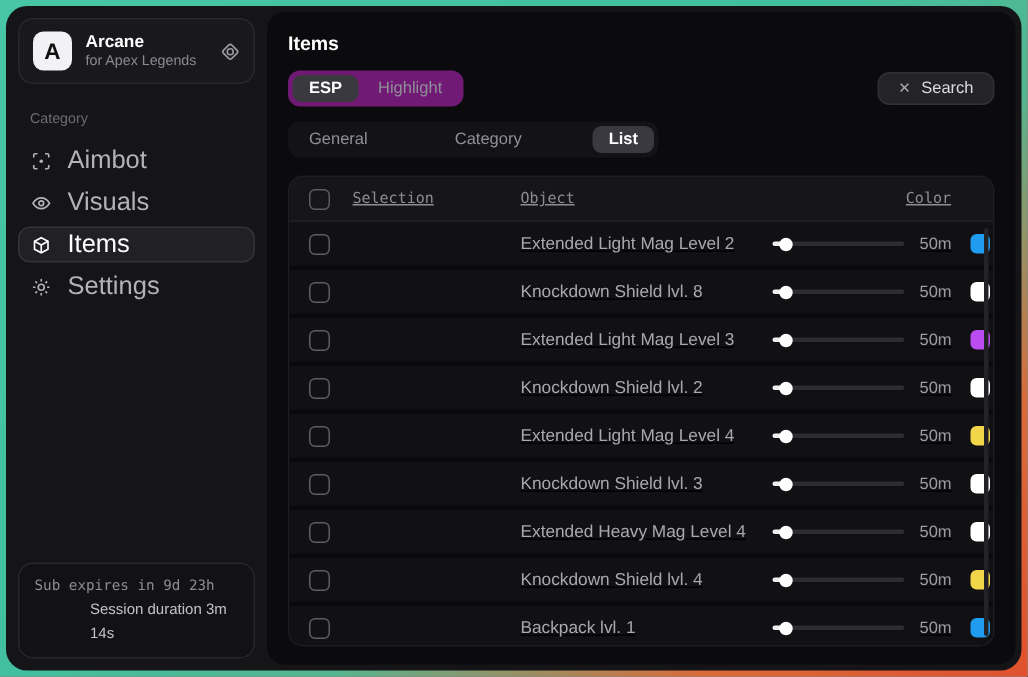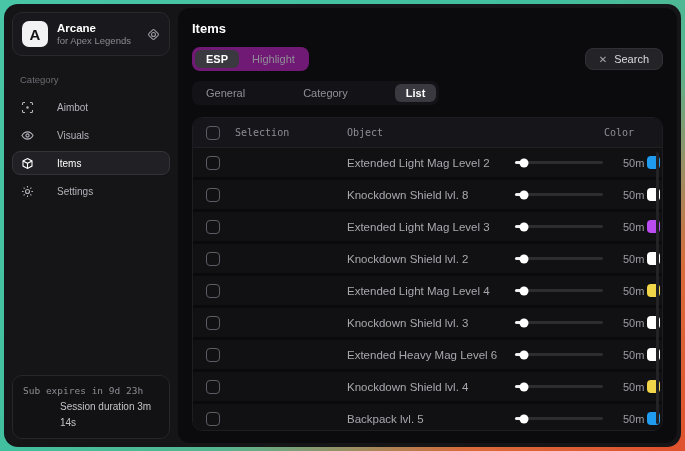--- a/index.html
+++ b/index.html
@@ -23,22 +23,22 @@
     width:26px; height:26px; background:#f2f2f4; border-radius:7px;
     color:#111; font-weight:bold; font-size:15px;
     display:flex; align-items:center; justify-content:center;
   }
   .brand-text { flex:1; line-height:1.25; }
   .brand-title { color:#fff; font-size:11.5px; font-weight:bold; }
   .brand-sub { color:#8a8a91; font-size:9.5px; }
   .brand-badge { color:#9a9aa1; display:flex; }
   .cat-label { color:#6b6b72; font-size:9.5px; margin:8px 6px 8px 8px; }
   .nav-item {
-    display:flex; align-items:center; gap:23px; height:24px; padding:0 8px;
-    margin:2px 0; border-radius:8px; color:#b2b2b9; font-size:10px;
+    display:flex; align-items:center; gap:11px; height:24px; padding:0 8px;
+    margin:2px 0; border-radius:8px; color:#b2b2b9; font-size:17px;
     border:1px solid transparent; cursor:default;
   }
   .nav-item svg { flex:0 0 auto; }
   .nav-item.active { background:#202025; border-color:#33333a; color:#fff; }
   .session-card {
     margin-top:auto; border:1px solid #26262b; border-radius:10px;
     background:#121215; padding:8px 10px; line-height:1.55;
   }
   .session-line1 { font-family:"DejaVu Sans Mono", monospace; font-size:9.5px; color:#8c8c93; }
   .session-line2 { font-size:10px; color:#c2c2c8;margin-left:37px; }
@@ -67,31 +67,32 @@
   .view-row .segmented { background:#131317;gap:36px; }
   
   .table {
     margin-top:12px; flex:1; background:#0c0c0f; border:1px solid #1d1d22;
     border-radius:10px; overflow:hidden; position:relative;
   }
   .trow {
     display:grid; grid-template-columns:42px 112px 168px 132px 1fr;
     align-items:center; height:32px; background:#111114;
     border-bottom:3px solid #0a0a0c;
+    text-decoration:underline;
   }
   .thead {
     height:30px; background:#16161a; border-bottom:1px solid #1f1f24;
     font-family:"DejaVu Sans Mono", monospace; font-size:10px; color:#8d8d94;
   }
   .cb {
     width:14px; height:14px; border:1.5px solid #5c5c64; border-radius:4px;
     margin-left:13px; background:transparent;
   }
   .obj-cell { color:#a8a8ae; font-size:11.5px; }
-  .dist-cell { display:flex; align-items:center; gap:20px; }
+  .dist-cell { display:flex; align-items:center; gap:10px; }
   .slider { position:relative; width:88px; height:3px; background:#2c2c31; border-radius:2px; }
   .slider-fill { position:absolute; left:0; top:0; height:3px; background:#f0f0f2; border-radius:2px; }
   .slider-thumb {
     position:absolute; top:50%; transform:translate(-50%,-50%);
     width:9px; height:9px; background:#fff; border-radius:50%;
   }
   .dist-val { color:#9b9ba2; font-size:11px; }
   .swatch { width:13px; height:13px; border-radius:4px; margin-left:auto; margin-right:15px; }
   .col-header-color { margin-left:auto; margin-right:13px; }
   .scrollbar { position:absolute; top:34px; bottom:6px; right:3px; width:3px; background:#222227; border-radius:2px; }
@@ -276,21 +277,21 @@
         <div class="slider-thumb" style="left: 10%;"></div>
       </div>
       <div class="dist-val">50m</div>
     </div>
     <div class="swatch" style="background: rgb(255, 255, 255);"></div>
   </div>
 
   <div class="trow">
     <div class="cb"></div>
     <div></div>
-    <div class="obj-cell">Extended Heavy Mag Level 6</div>
+    <div class="obj-cell">Extended Heavy Mag Level 4</div>
     <div class="dist-cell">
       <div class="slider">
         <div class="slider-fill" style="width: 10%;"></div>
         <div class="slider-thumb" style="left: 10%;"></div>
       </div>
       <div class="dist-val">50m</div>
     </div>
     <div class="swatch" style="background: rgb(255, 255, 255);"></div>
   </div>
 
@@ -304,21 +305,21 @@
         <div class="slider-thumb" style="left: 10%;"></div>
       </div>
       <div class="dist-val">50m</div>
     </div>
     <div class="swatch" style="background: rgb(242, 214, 73);"></div>
   </div>
 
   <div class="trow">
     <div class="cb"></div>
     <div></div>
-    <div class="obj-cell">Backpack lvl. 5</div>
+    <div class="obj-cell">Backpack lvl. 1</div>
     <div class="dist-cell">
       <div class="slider">
         <div class="slider-fill" style="width: 10%;"></div>
         <div class="slider-thumb" style="left: 10%;"></div>
       </div>
       <div class="dist-val">50m</div>
     </div>
     <div class="swatch" style="background: rgb(31, 156, 240);"></div>
   </div>
 </div>

